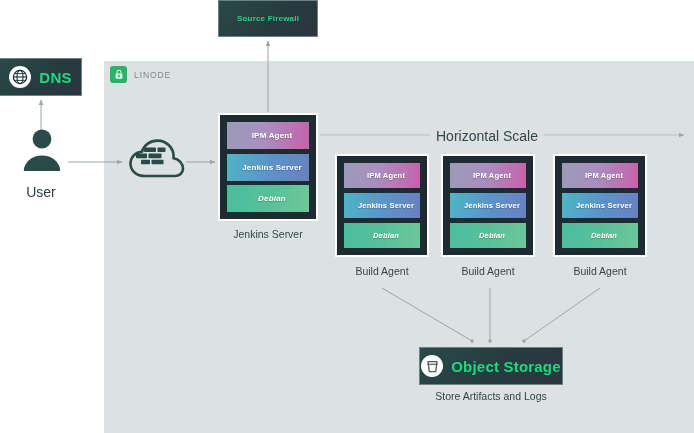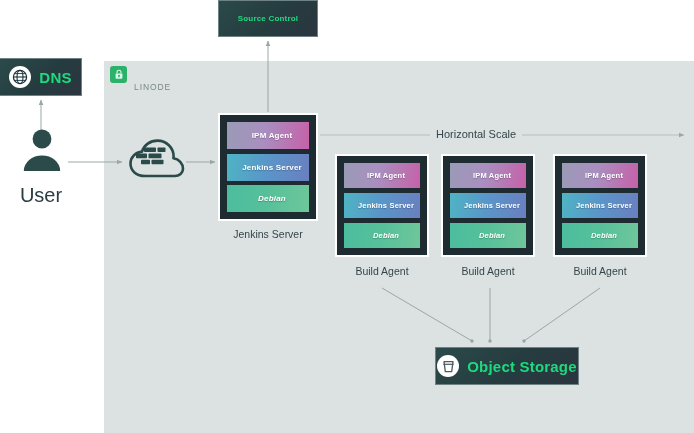--- a/index.html
+++ b/index.html
@@ -30,21 +30,20 @@
     background:#2ab26a;
     display:flex;align-items:center;justify-content:center;
   }
   .linode-label{
     position:absolute;
     left:134px; top:70px;
     font-size:8.5px;
     letter-spacing:.9px;
     color:#7b8887;
     font-weight:400;
-    margin-top:12px;
   }
 
   
   .node-box{
     position:absolute;
     background:linear-gradient(135deg,#2b4a4a 0%,#253c3f 55%,#2c3540 100%);
     border:1px solid #6e8184;
     display:flex;align-items:center;justify-content:center;
     box-sizing:border-box;
   }
@@ -62,21 +61,21 @@
     background:#ffffff;
     display:flex;align-items:center;justify-content:center;
     margin-right:8px;flex:none;
   }
 
   
   #source-control-box{ left:218px; top:0px; width:100px; height:37px;}
   #source-control-box .node-text{font-size:8px;}
 
   
-  #object-storage-box{ left:419px; top:347px; width:144px; height:38px;margin-left:16px;}
+  #object-storage-box{ left:419px; top:347px; width:144px; height:38px;}
   #object-storage-box .node-text{font-size:15px;}
 
   
   .server{
     position:absolute;
     background:#1e2c31;
     border:2px solid #ffffff;
     box-sizing:border-box;
     padding:7px 7px;
     display:flex;flex-direction:column;justify-content:space-between;
@@ -105,34 +104,34 @@
   .agent .layer{height:25px; font-size:7.5px;}
 
   
   .caption{
     position:absolute;
     color:#35454b;
     font-size:10.5px;
     text-align:center;
     white-space:nowrap;
   }
-  .caption.big{ font-size:20px; font-weight:400; color:#2b3c42;}
+  .caption.big{ font-size:14px; font-weight:400; color:#2b3c42;}
   #caption-user{ left:0px; top:184px; width:82px;}
   #caption-firewall{ left:118px; top:182px; width:94px;}
   #caption-jenkins-main{ left:210px; top:228px; width:116px;}
   #caption-agent-1{ left:335px; top:265px; width:94px;}
   #caption-agent-2{ left:441px; top:265px; width:94px;}
   #caption-agent-3{ left:553px; top:265px; width:94px;}
   #caption-object-storage{ left:411px; top:390px; width:160px;}
 
   
   #horizontal-scale-label{
     position:absolute;
     left:430px; top:128px;
-    font-size:11px;
+    font-size:14px;
     color:#35454b;
     background:#dbe2e1;
     padding:0 6px;
     white-space:nowrap;
   }
 
   
   #wires{ position:absolute; left:0; top:0; width:694px; height:433px; pointer-events:none;}
 
   
@@ -187,21 +186,21 @@
         <ellipse cx="8" cy="8" rx="3" ry="6.6" fill="none" stroke="#18323a" stroke-width="1.1"></ellipse>
         <line x1="1.4" y1="8" x2="14.6" y2="8" stroke="#18323a" stroke-width="1.1"></line>
         <line x1="2.4" y1="4.6" x2="13.6" y2="4.6" stroke="#18323a" stroke-width="0.9"></line>
         <line x1="2.4" y1="11.4" x2="13.6" y2="11.4" stroke="#18323a" stroke-width="0.9"></line>
       </svg>
     </span>
     <span class="node-text">DNS</span>
   </div>
 
   <div id="source-control-box" class="node-box">
-    <span class="node-text">Source Control</span>
+    <span class="node-text">Source Firewall</span>
   </div>
 
   <div style="position:absolute;left:22px;top:128px;width:40px;height:44px">
     <svg class="icon-svg" width="40" height="44" viewBox="0 0 40 44" aria-hidden="true">
       <circle cx="20" cy="11" r="9.4" fill="#2b4a4a"></circle>
       <path d="M1.8 43 a18.2 15.6 0 0 1 36.4 0 z" fill="#2b4a4a"></path>
     </svg>
   </div>
   <div id="caption-user" class="caption big">User</div>
 
@@ -252,14 +251,15 @@
 
   <div id="object-storage-box" class="node-box">
     <span class="circle-icon">
       <svg class="icon-svg" width="15" height="15" viewBox="0 0 15 15" aria-hidden="true">
         <path d="M3 2.6 h9 l-1.3 10 h-6.4 z" fill="none" stroke="#4a5b62" stroke-width="1.3" stroke-linejoin="round"></path>
         <line x1="2.4" y1="5.3" x2="12.6" y2="5.3" stroke="#4a5b62" stroke-width="1.2"></line>
       </svg>
     </span>
     <span class="node-text">Object Storage</span>
   </div>
+  <div id="caption-object-storage" class="caption">Store Artifacts and Logs</div>
 
 </div>
 
 </body></html>

